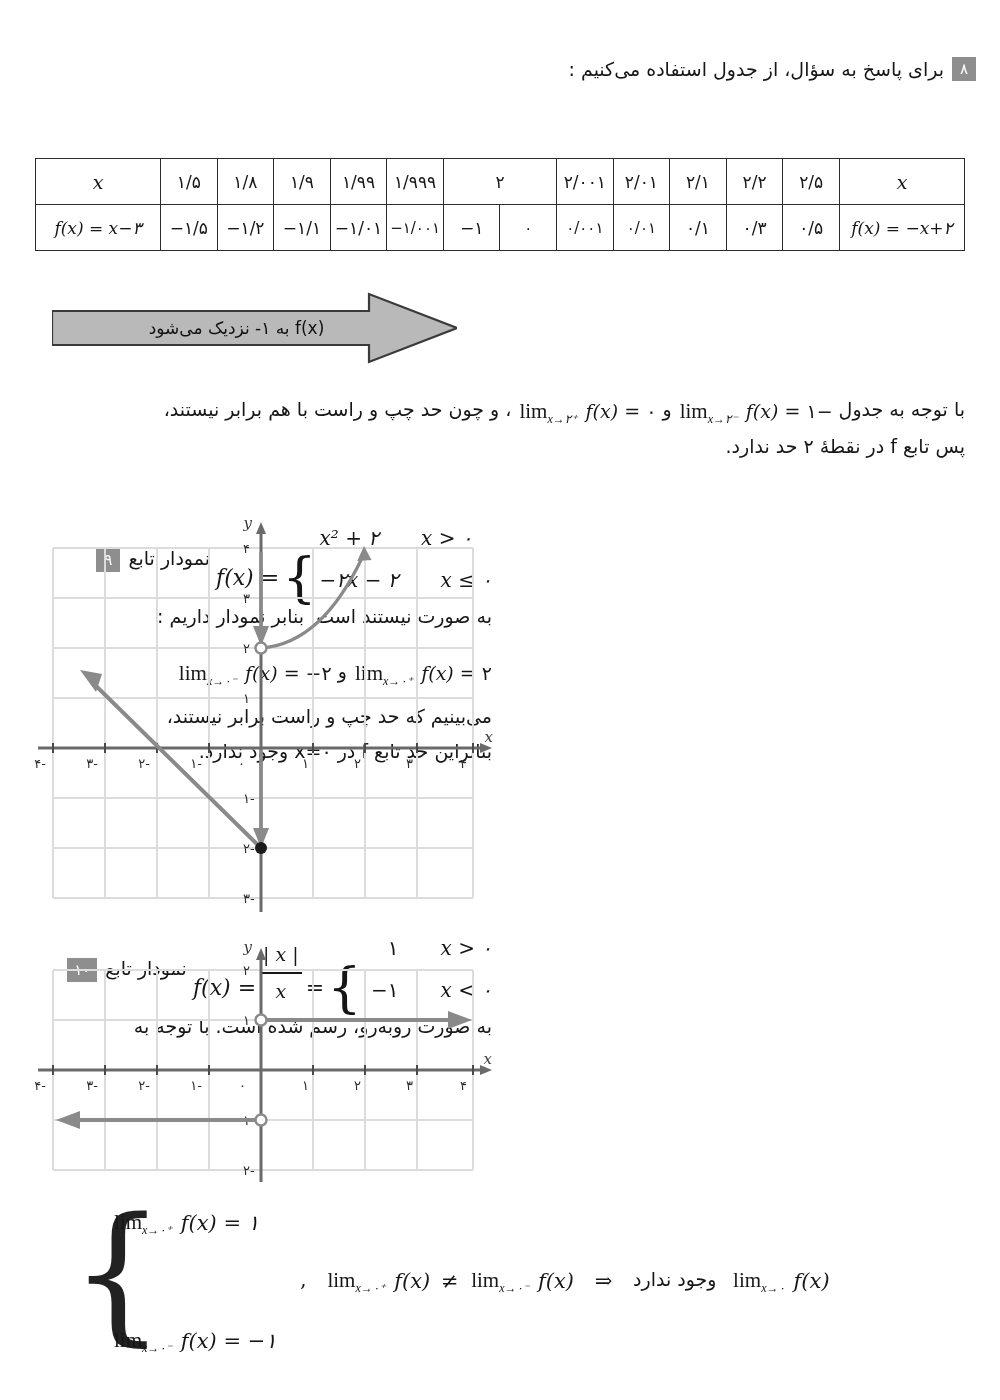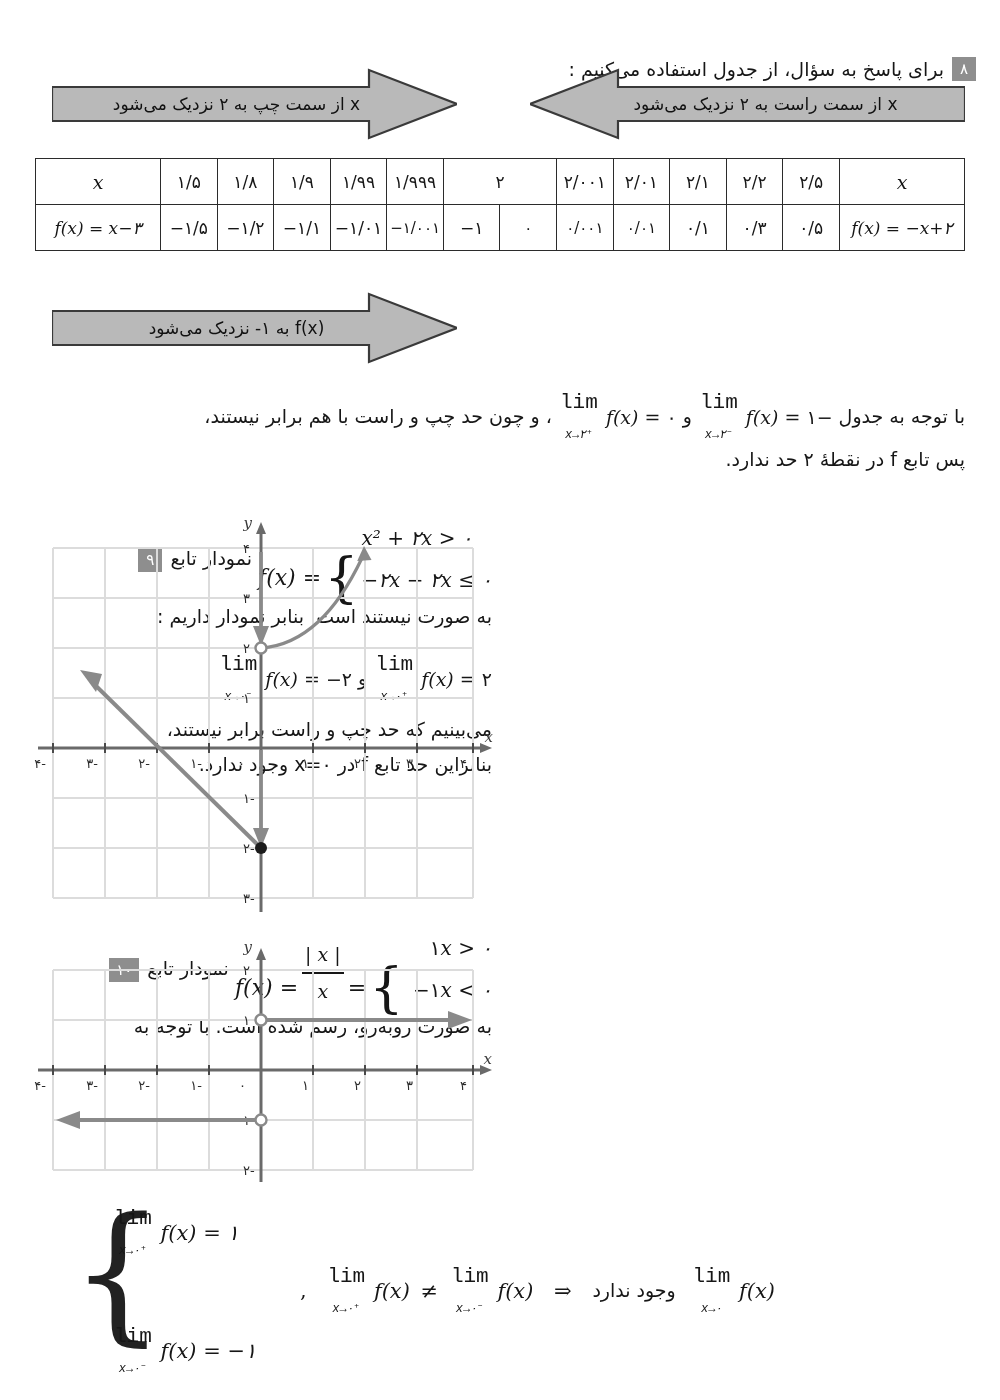--- a/index.html
+++ b/index.html
@@ -73,36 +73,36 @@
   
   .para{
     position:absolute;direction:rtl;font-size:19px;line-height:1.85;
     text-align:right;
   }
 
   
   .mth{font-family:"DejaVu Serif",serif;font-style:italic;direction:ltr;display:inline-block;vertical-align:middle;}
   .mthu{font-family:"DejaVu Serif",serif;font-style:normal;direction:ltr;display:inline-block;vertical-align:middle;}
   .limop{
-    display:inline-flex;flex-direction:column;align-items:center;
+    display:inline-flex;flex-direction:row;align-items:center;
     vertical-align:middle;direction:ltr;margin:0 2px;
-    font-family:Liberation Mono, monospace;
+    font-family:Liberation Serif, serif;
   }
   .limop .top{font-size:21px;font-style:normal;line-height:1;}
   .limop .bot{font-size:12px;font-style:italic;line-height:1.1;margin-top:16px;}
 
   
   .piece{display:inline-flex;align-items:flex-end;direction:ltr;vertical-align:middle;}
   .piece .brace{
     font-size:54px;line-height:0.8;font-family:"DejaVu Serif",serif;
     margin:0 3px;font-weight:300;
   }
   .piece .rows{display:flex;flex-direction:column;gap:5px;}
   .piece .rows .r{
-    display:flex;font-family:"DejaVu Serif",serif;
+    display:flex;gap:42px;font-family:"DejaVu Serif",serif;
     font-size:20px;white-space:nowrap;align-items:baseline;
   }
   .piece .rows .r .cond{font-style:italic;}
 
   
   .graph{position:absolute;}
   .graph svg{display:block;}
   text.axl{font-family:"DejaVu Serif",serif;font-style:italic;font-size:15px;fill:#3a3a3a;}
   text.tick{font-family:"DejaVu Sans",sans-serif;font-size:13px;fill:#2b2b2b;}
 
@@ -119,33 +119,21 @@
 
 <div class="page">
 
   <div class="headline">
     <span class="badge">۸</span>
     <span class="txt">برای پاسخ به سؤال، از جدول استفاده می‌کنیم :</span>
   </div>
 
   <div class="arrow-row" style="top:68px;">
 
-    <div class="blockarrow right" style="left:530px;width:435px;">
-      <svg viewBox="0 0 435 72" preserveAspectRatio="none">
-        <polygon points="0,36 88,2 88,19 435,19 435,53 88,53 88,70" fill="#b9b9b9" stroke="#3a3a3a" stroke-width="2.2" stroke-linejoin="miter"></polygon>
-      </svg>
-      <span class="lbl">x از سمت راست به ۲ نزدیک می‌شود</span>
-    </div>
-
-    <div class="blockarrow left" style="left:52px;width:405px;">
-      <svg viewBox="0 0 405 72" preserveAspectRatio="none">
-        <polygon points="405,36 317,2 317,19 0,19 0,53 317,53 317,70" fill="#b9b9b9" stroke="#3a3a3a" stroke-width="2.2" stroke-linejoin="miter"></polygon>
-      </svg>
-      <span class="lbl">x از سمت چپ به ۲ نزدیک می‌شود</span>
-    </div>
+
   </div>
 
   <div class="tbl-wrap">
     <table class="vals">
       <tbody>
           <tr>
         <td class="hdr end-col" rowspan="1">x</td>
         <td>۱/۵</td>
         <td>۱/۸</td>
         <td>۱/۹</td>

